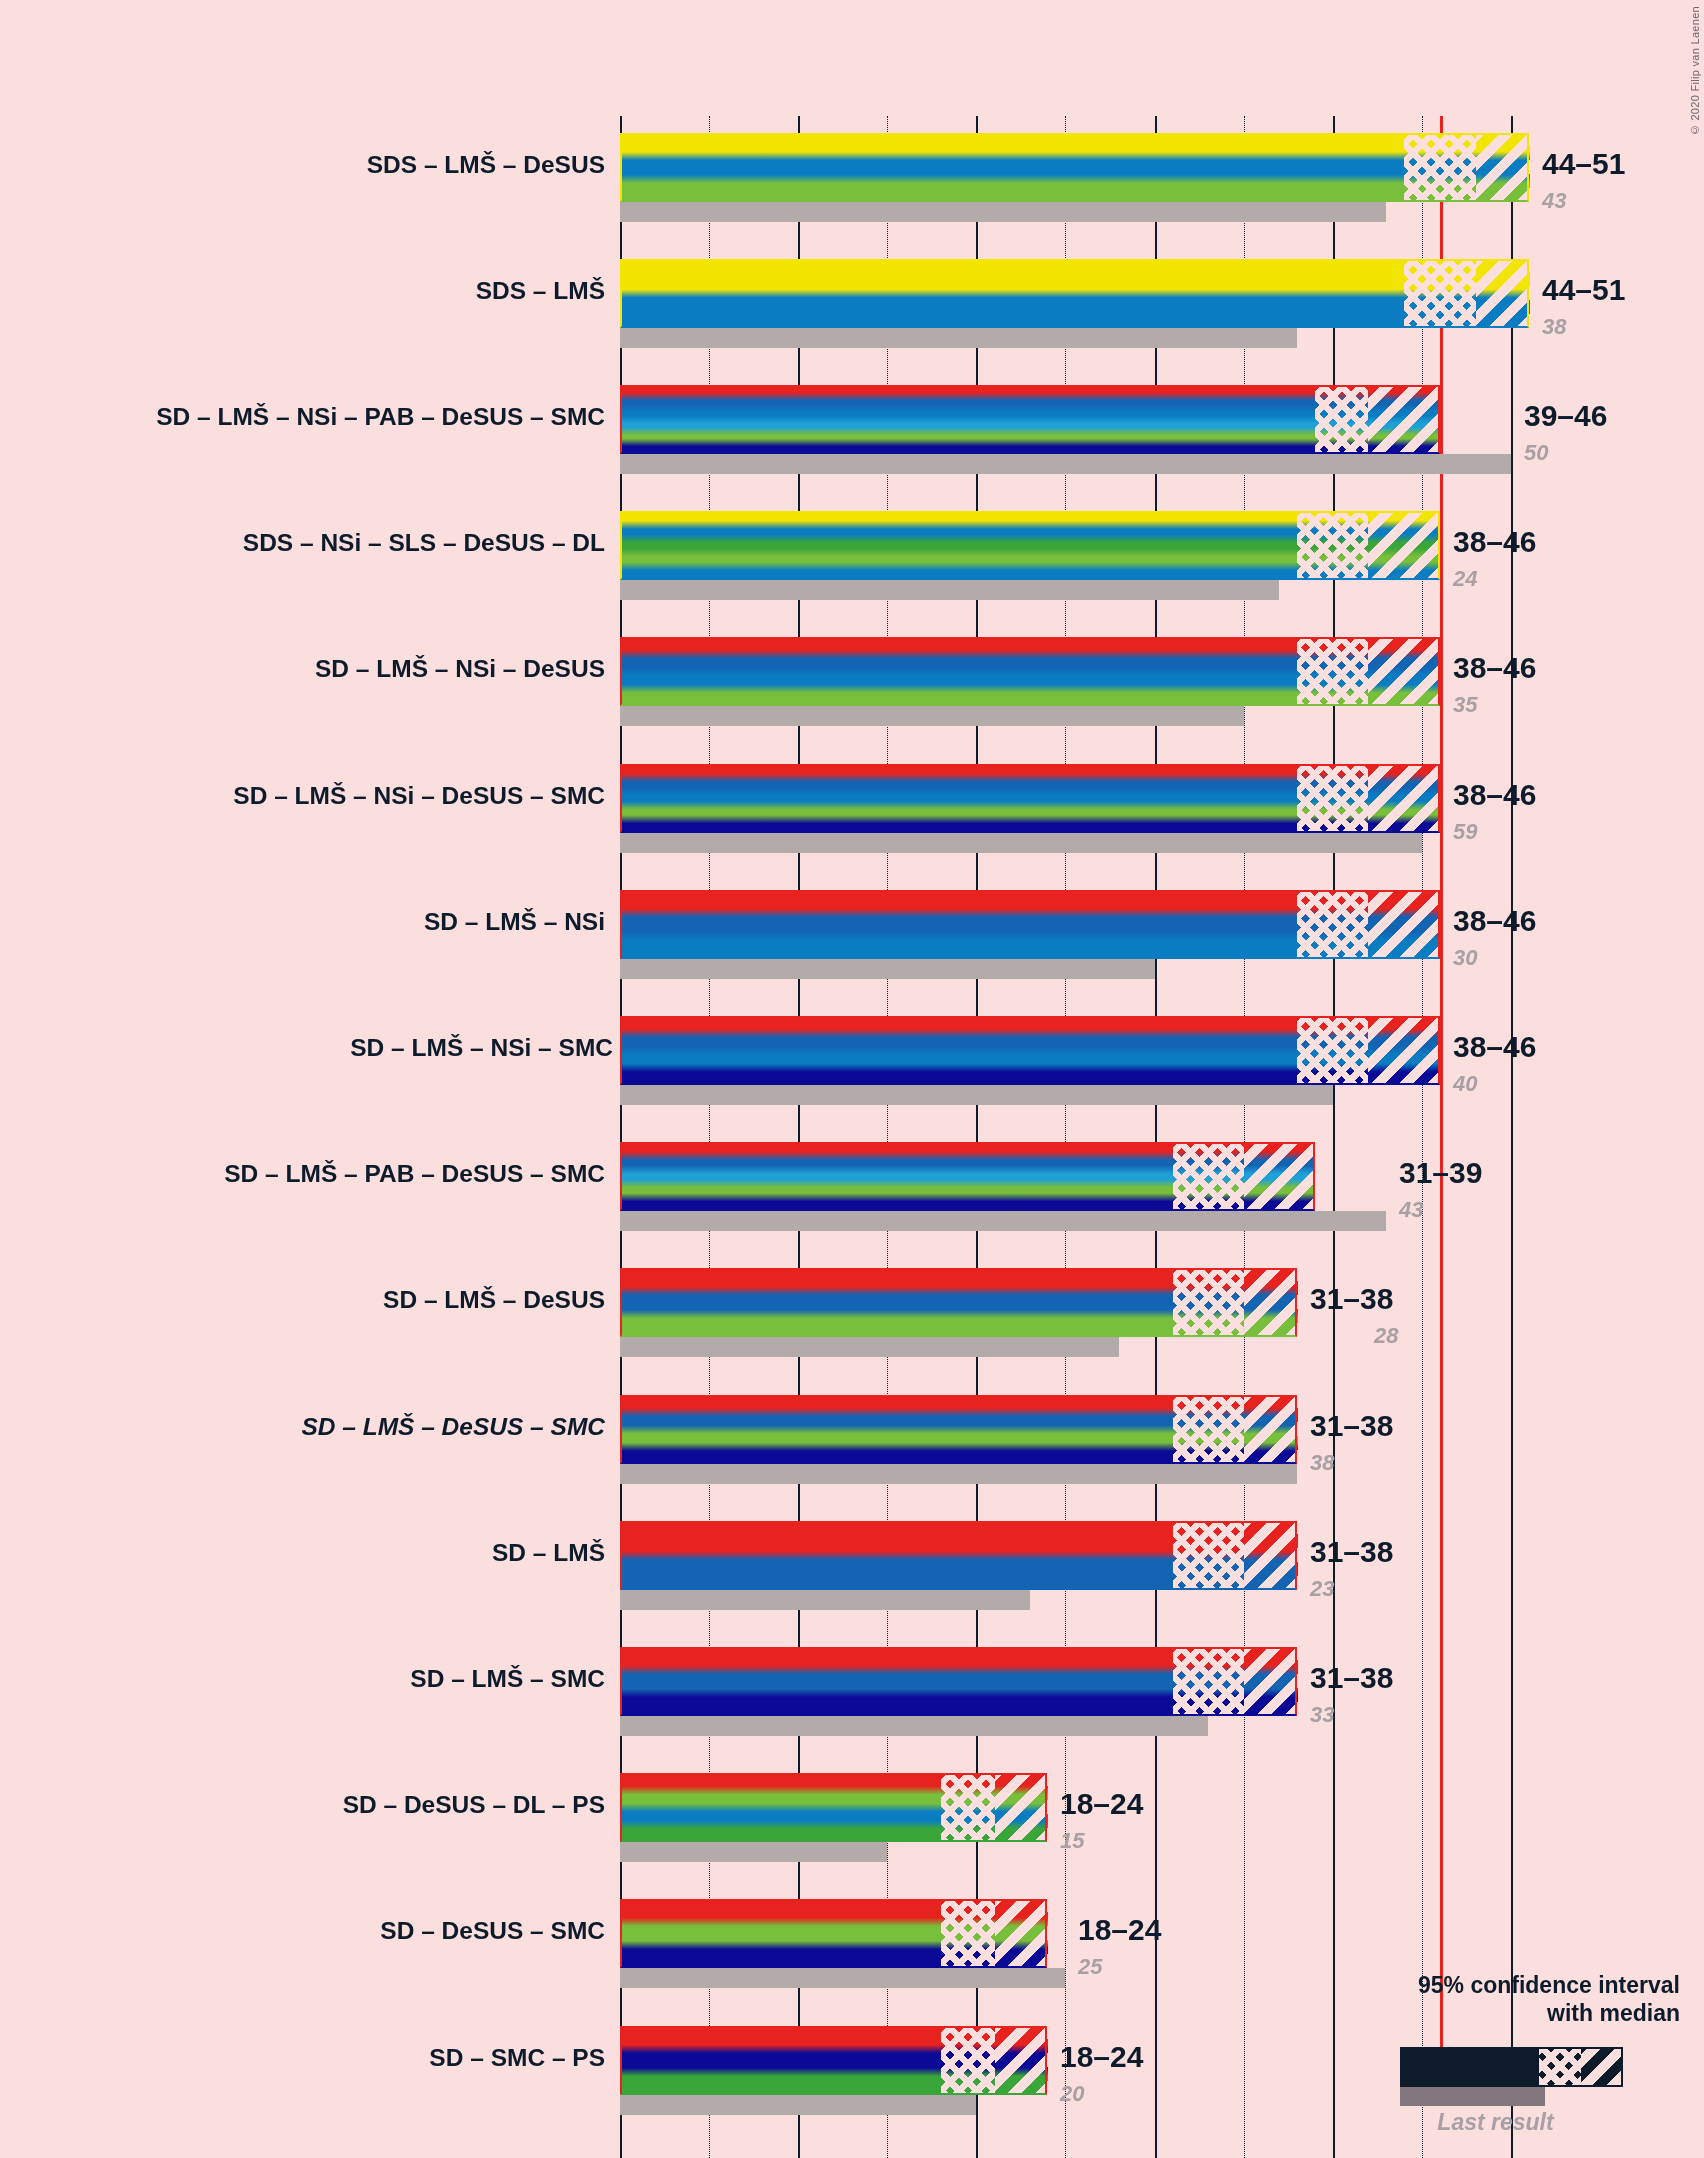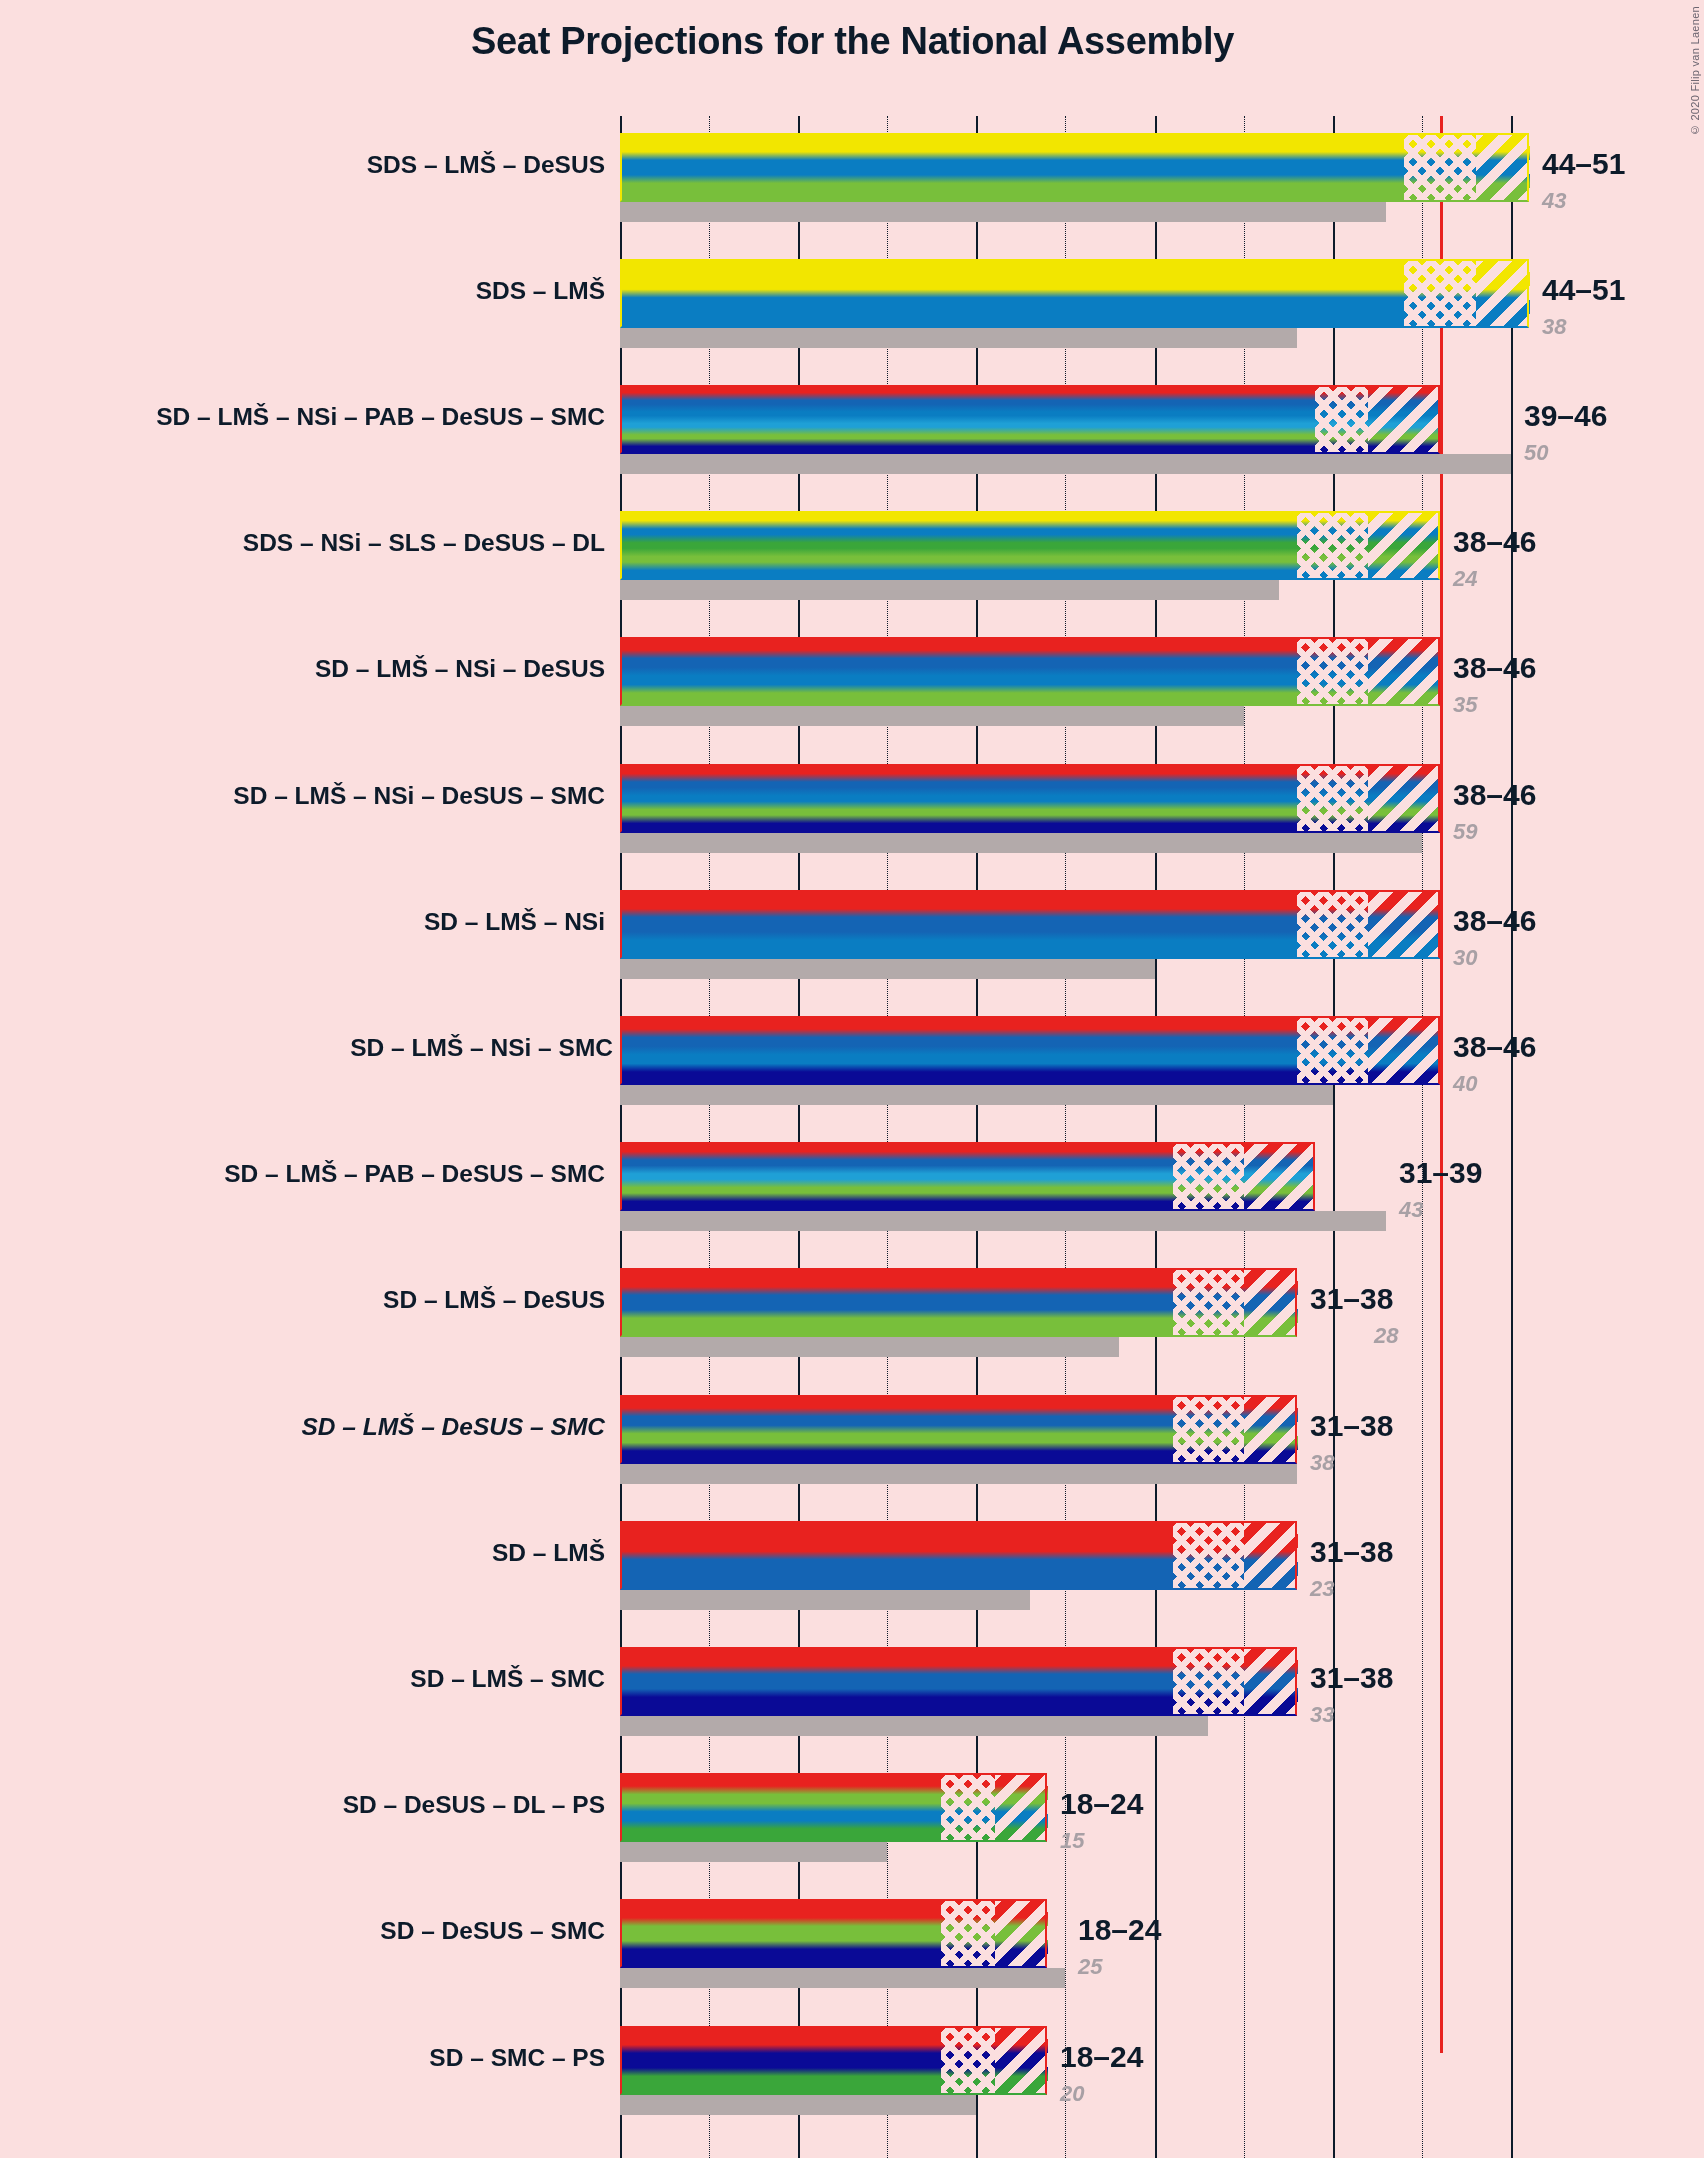--- a/index.html
+++ b/index.html
@@ -139,21 +139,20 @@
     position:absolute;left:145px;top:138px;width:191px;
     text-align:center;
     font-size:23px;font-style:italic;font-weight:bold;color:#a8a0a5;
   }
 </style>
 </head>
 <body>
 
 <div id="chart-root">
 
-  <div class="title">Seat Projections for the National Assembly</div>
   <div class="copyright">© 2020 Filip van Laenen</div>
 
   <div id="plot">
     <div id="gridlines">
         <div class="gridline" style="left: 0px;"></div>
         <div class="gridline dotted" style="left: 89px;"></div>
         <div class="gridline" style="left: 178px;"></div>
         <div class="gridline dotted" style="left: 267px;"></div>
         <div class="gridline" style="left: 356px;"></div>
         <div class="gridline dotted" style="left: 445px;"></div>
@@ -418,15 +417,25 @@
             <div class="mask"></div>
           </div>
           <div class="bar-outline" style="width: 427px; height: 69px; border-width: 2.7px; border-style: solid; border-color: rgb(232, 34, 31) rgb(232, 34, 31) rgb(58, 166, 58); border-image: initial;"></div>
         </div>
         <div class="last-result" style="top: 69px; width: 356px; height: 20px; background: rgb(179, 170, 170);"></div>
         <div class="value-main" style="left: 1060px; top: 13.6px;">18–24</div>
         <div class="value-last" style="left: 1060px; top: 55px;">20</div>
       </div>
     </div>
 
+  <div id="legend">
+    <div class="legend-line">95% confidence interval</div>
+    <div class="legend-line">with median</div>
+    <div class="legend-bar">
+      <div class="lb-cross"></div>
+      <div class="lb-diag"></div>
+    </div>
+    <div class="legend-lastbar"></div>
+    <div class="legend-lastlabel">Last result</div>
+  </div>
 
 </div>
 
 
 </body></html>

